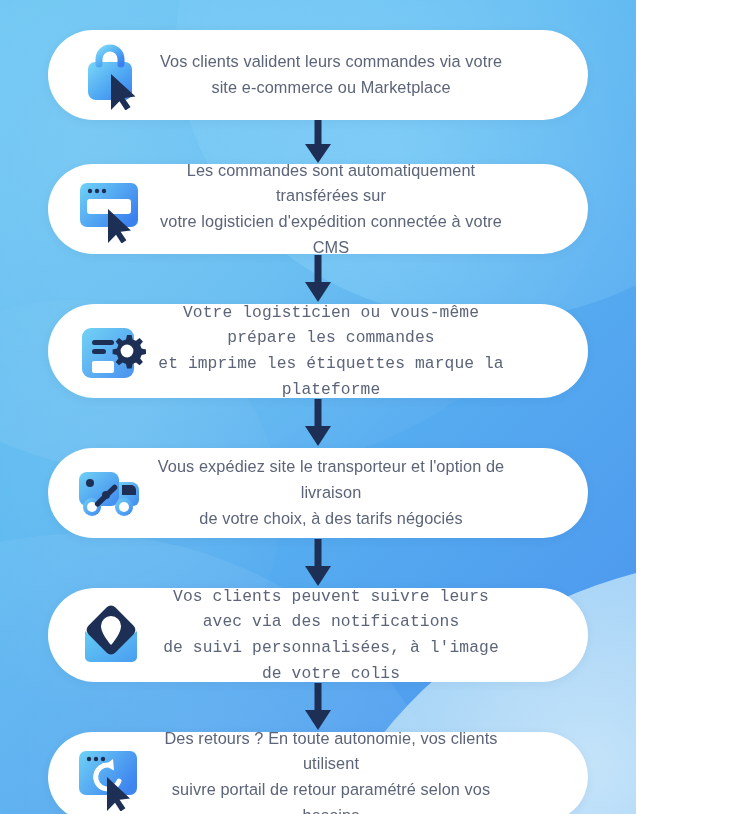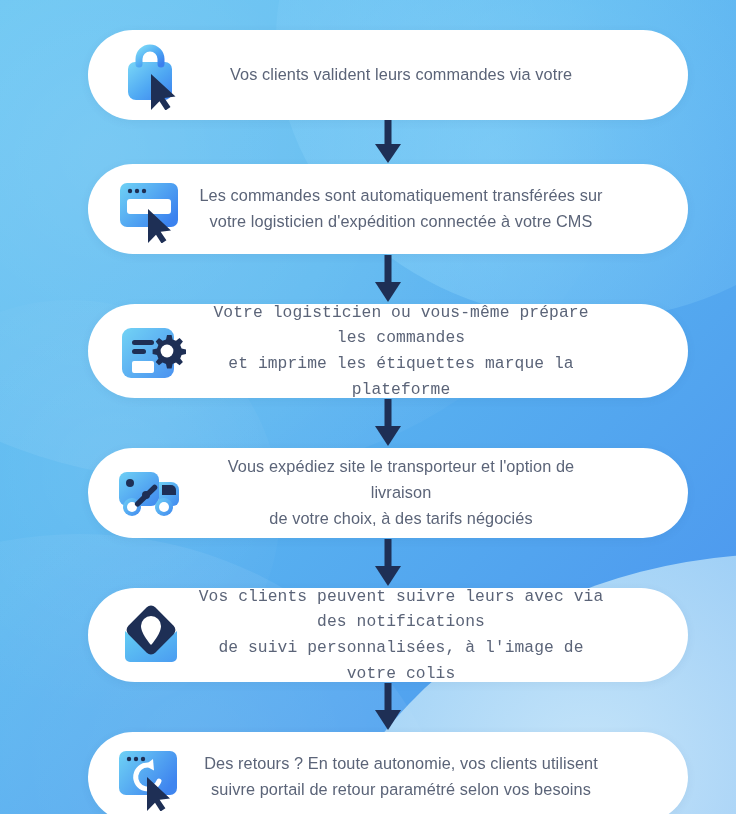--- a/index.html
+++ b/index.html
@@ -6,25 +6,24 @@
 
   html, body {
     width: 736px;
     height: 814px;
     overflow: hidden;
     font-family: "Liberation Sans", sans-serif;
   }
 
   #infographic {
     position: relative;
-    width: 736px;
+    width: 636px;
     height: 814px;
     background: linear-gradient(135deg, #63c3f2 0%, #5bb8f0 38%, #52a4ef 70%, #4a90ee 100%);
     overflow: hidden;
-    padding-left: 40px;
   }
 
   
   .bg-layer { position: absolute; inset: 0; overflow: hidden; pointer-events: none; }
 
   .blob-tl {
     position: absolute;
     left: -260px; top: -340px;
     width: 900px; height: 820px;
     border-radius: 50%;
@@ -142,20 +141,21 @@
               <stop offset="100%" stop-color="#3b7fee"></stop>
             </linearGradient>
           </defs>
           <path d="M18 22 h30 a7 7 0 0 1 7 7 v23 a8 8 0 0 1 -8 8 H19 a8 8 0 0 1 -8 -8 V29 a7 7 0 0 1 7 -7 Z" fill="url(#g1)"></path>
           <path d="M22 24 v-5 a11 11 0 0 1 22 0 v5" fill="none" stroke="url(#g1)" stroke-width="7" stroke-linecap="round"></path>
           <path d="M34 34 L34 70 L42.5 61.2 L48.5 70.5 L53.5 67 L47.4 58 L58.5 56.5 Z" fill="#1e2f55"></path>
         </svg>
       </div>
       <div class="card-text">
         <span>Vos clients valident leurs commandes via votre</span><br>
+        <span>site e-commerce ou Marketplace</span>
       </div>
     </div>
 
     <div class="connector">
       <svg width="30" height="44" viewBox="0 0 30 44" aria-hidden="true">
         <rect x="11.5" y="0" width="7" height="26" fill="#1e2f55"></rect>
         <path d="M2 24 H28 L15 43 Z" fill="#1e2f55"></path>
       </svg>
     </div>
 

